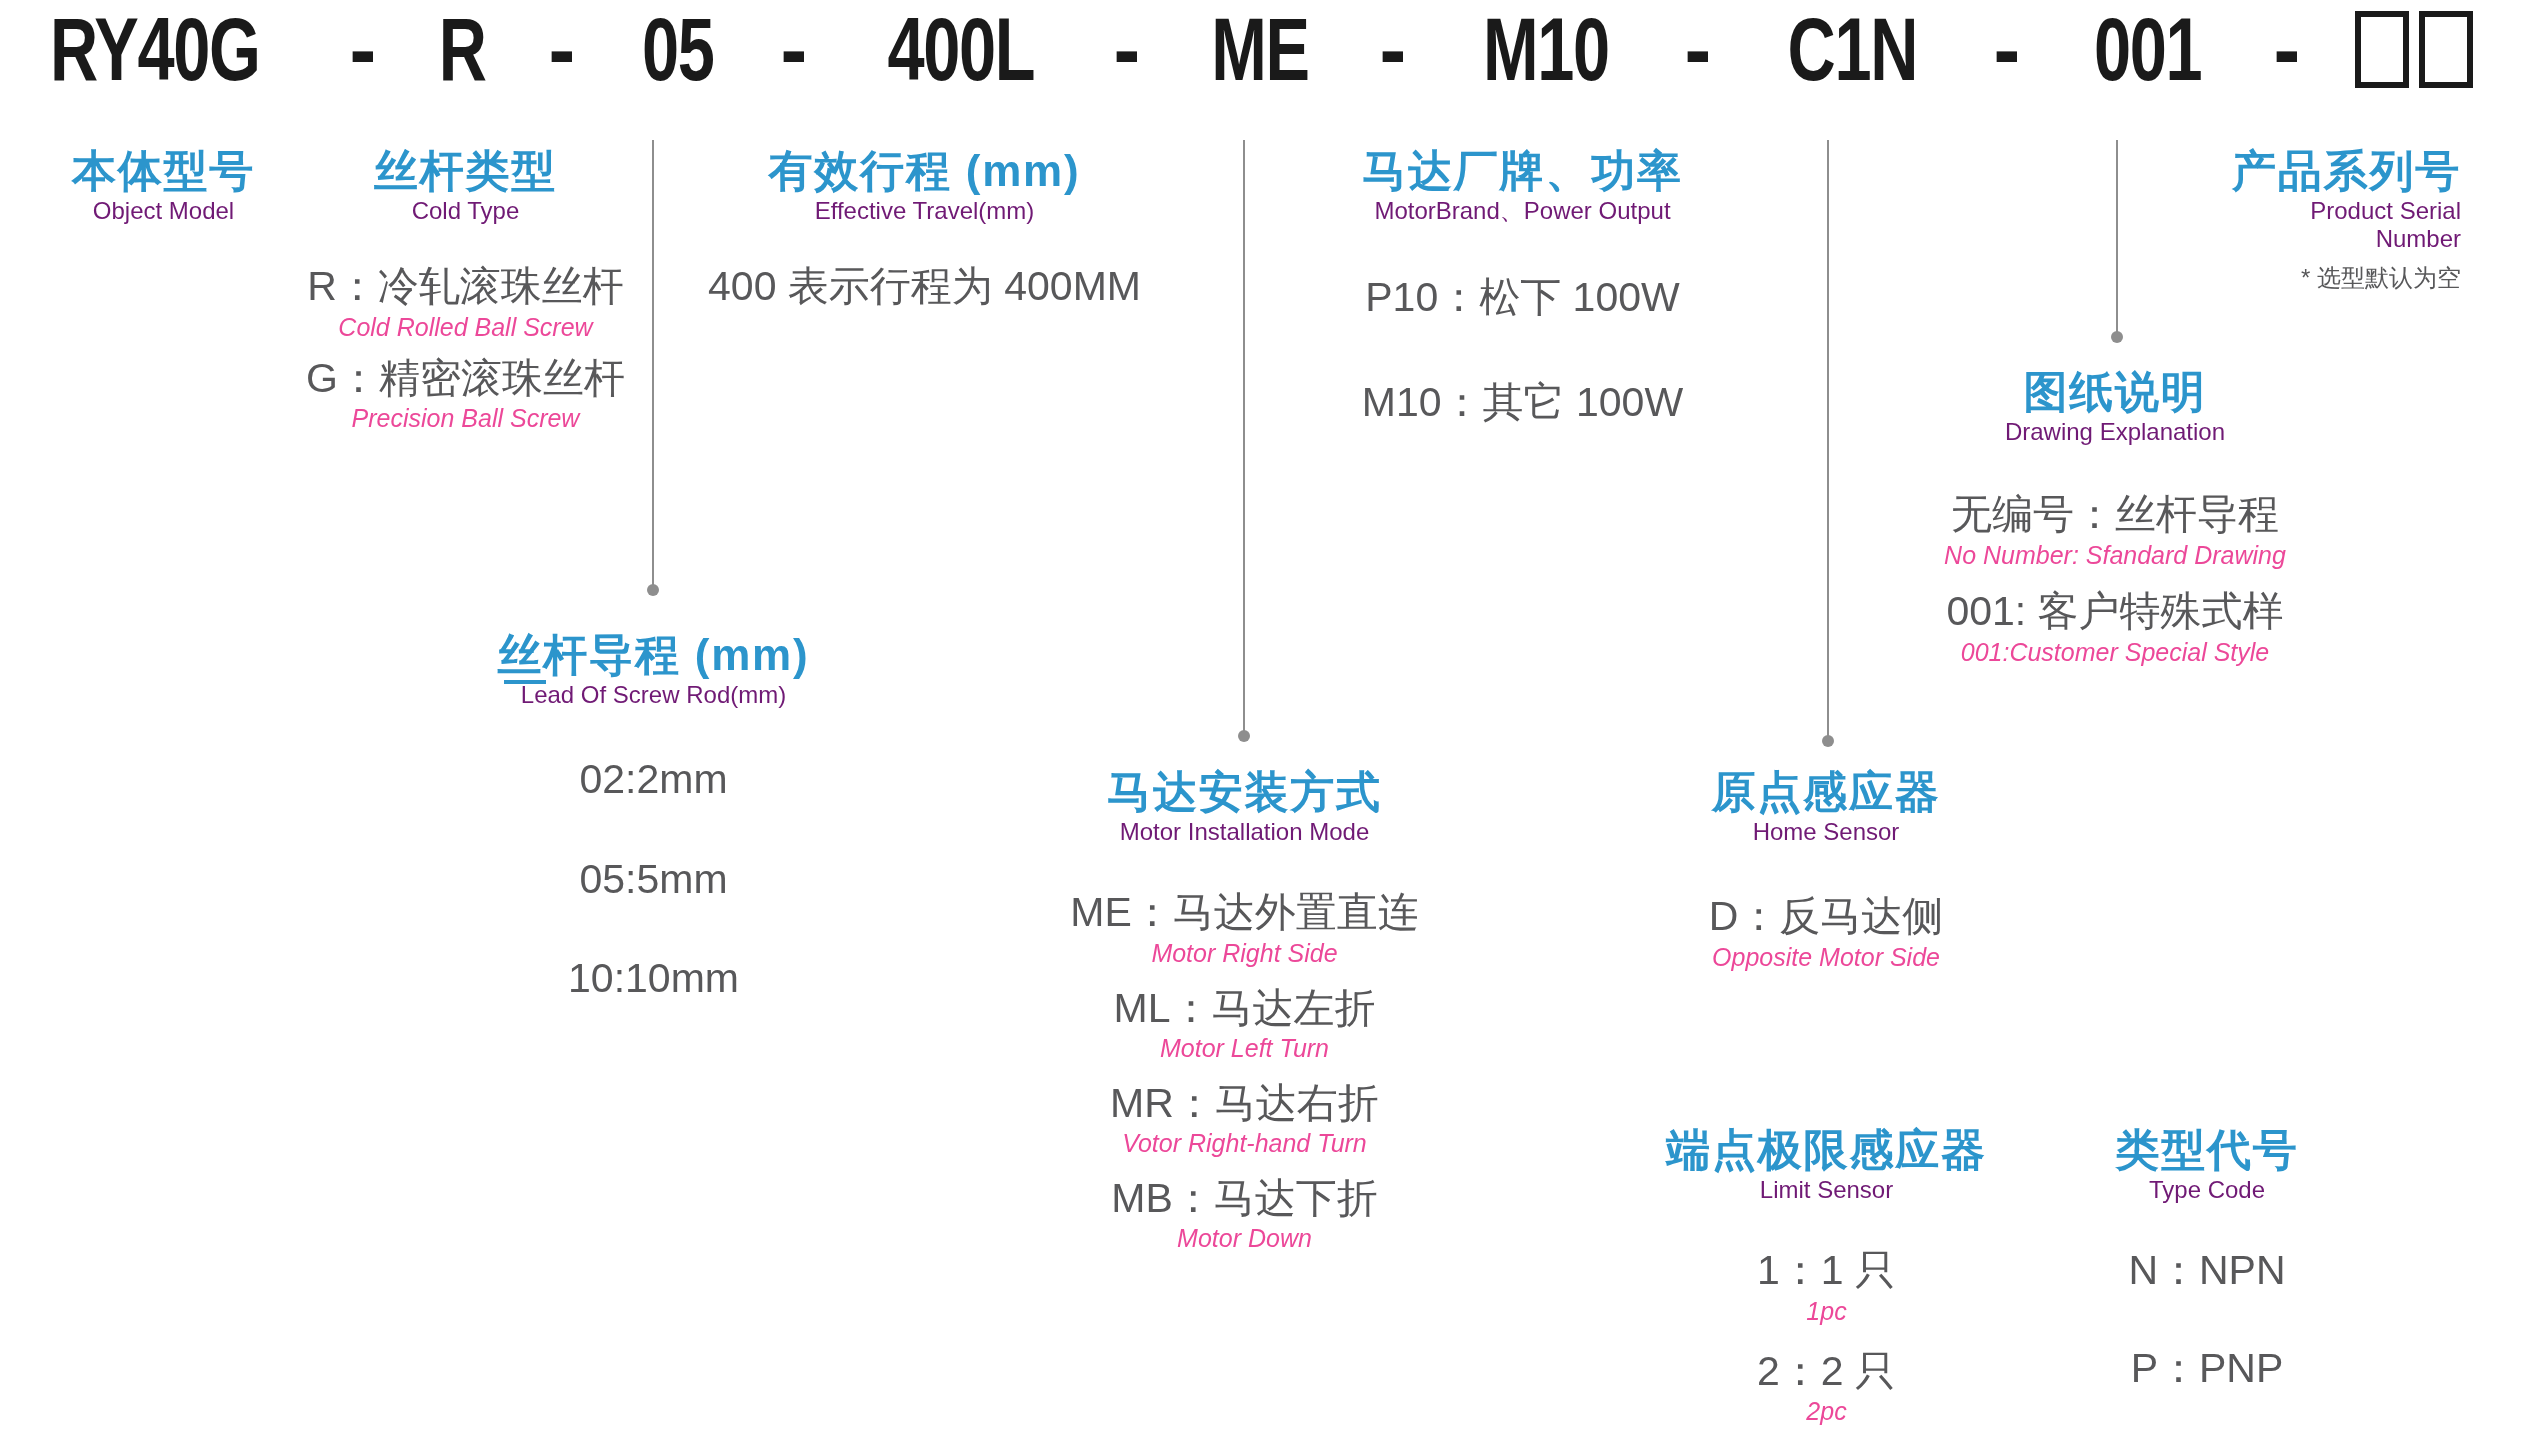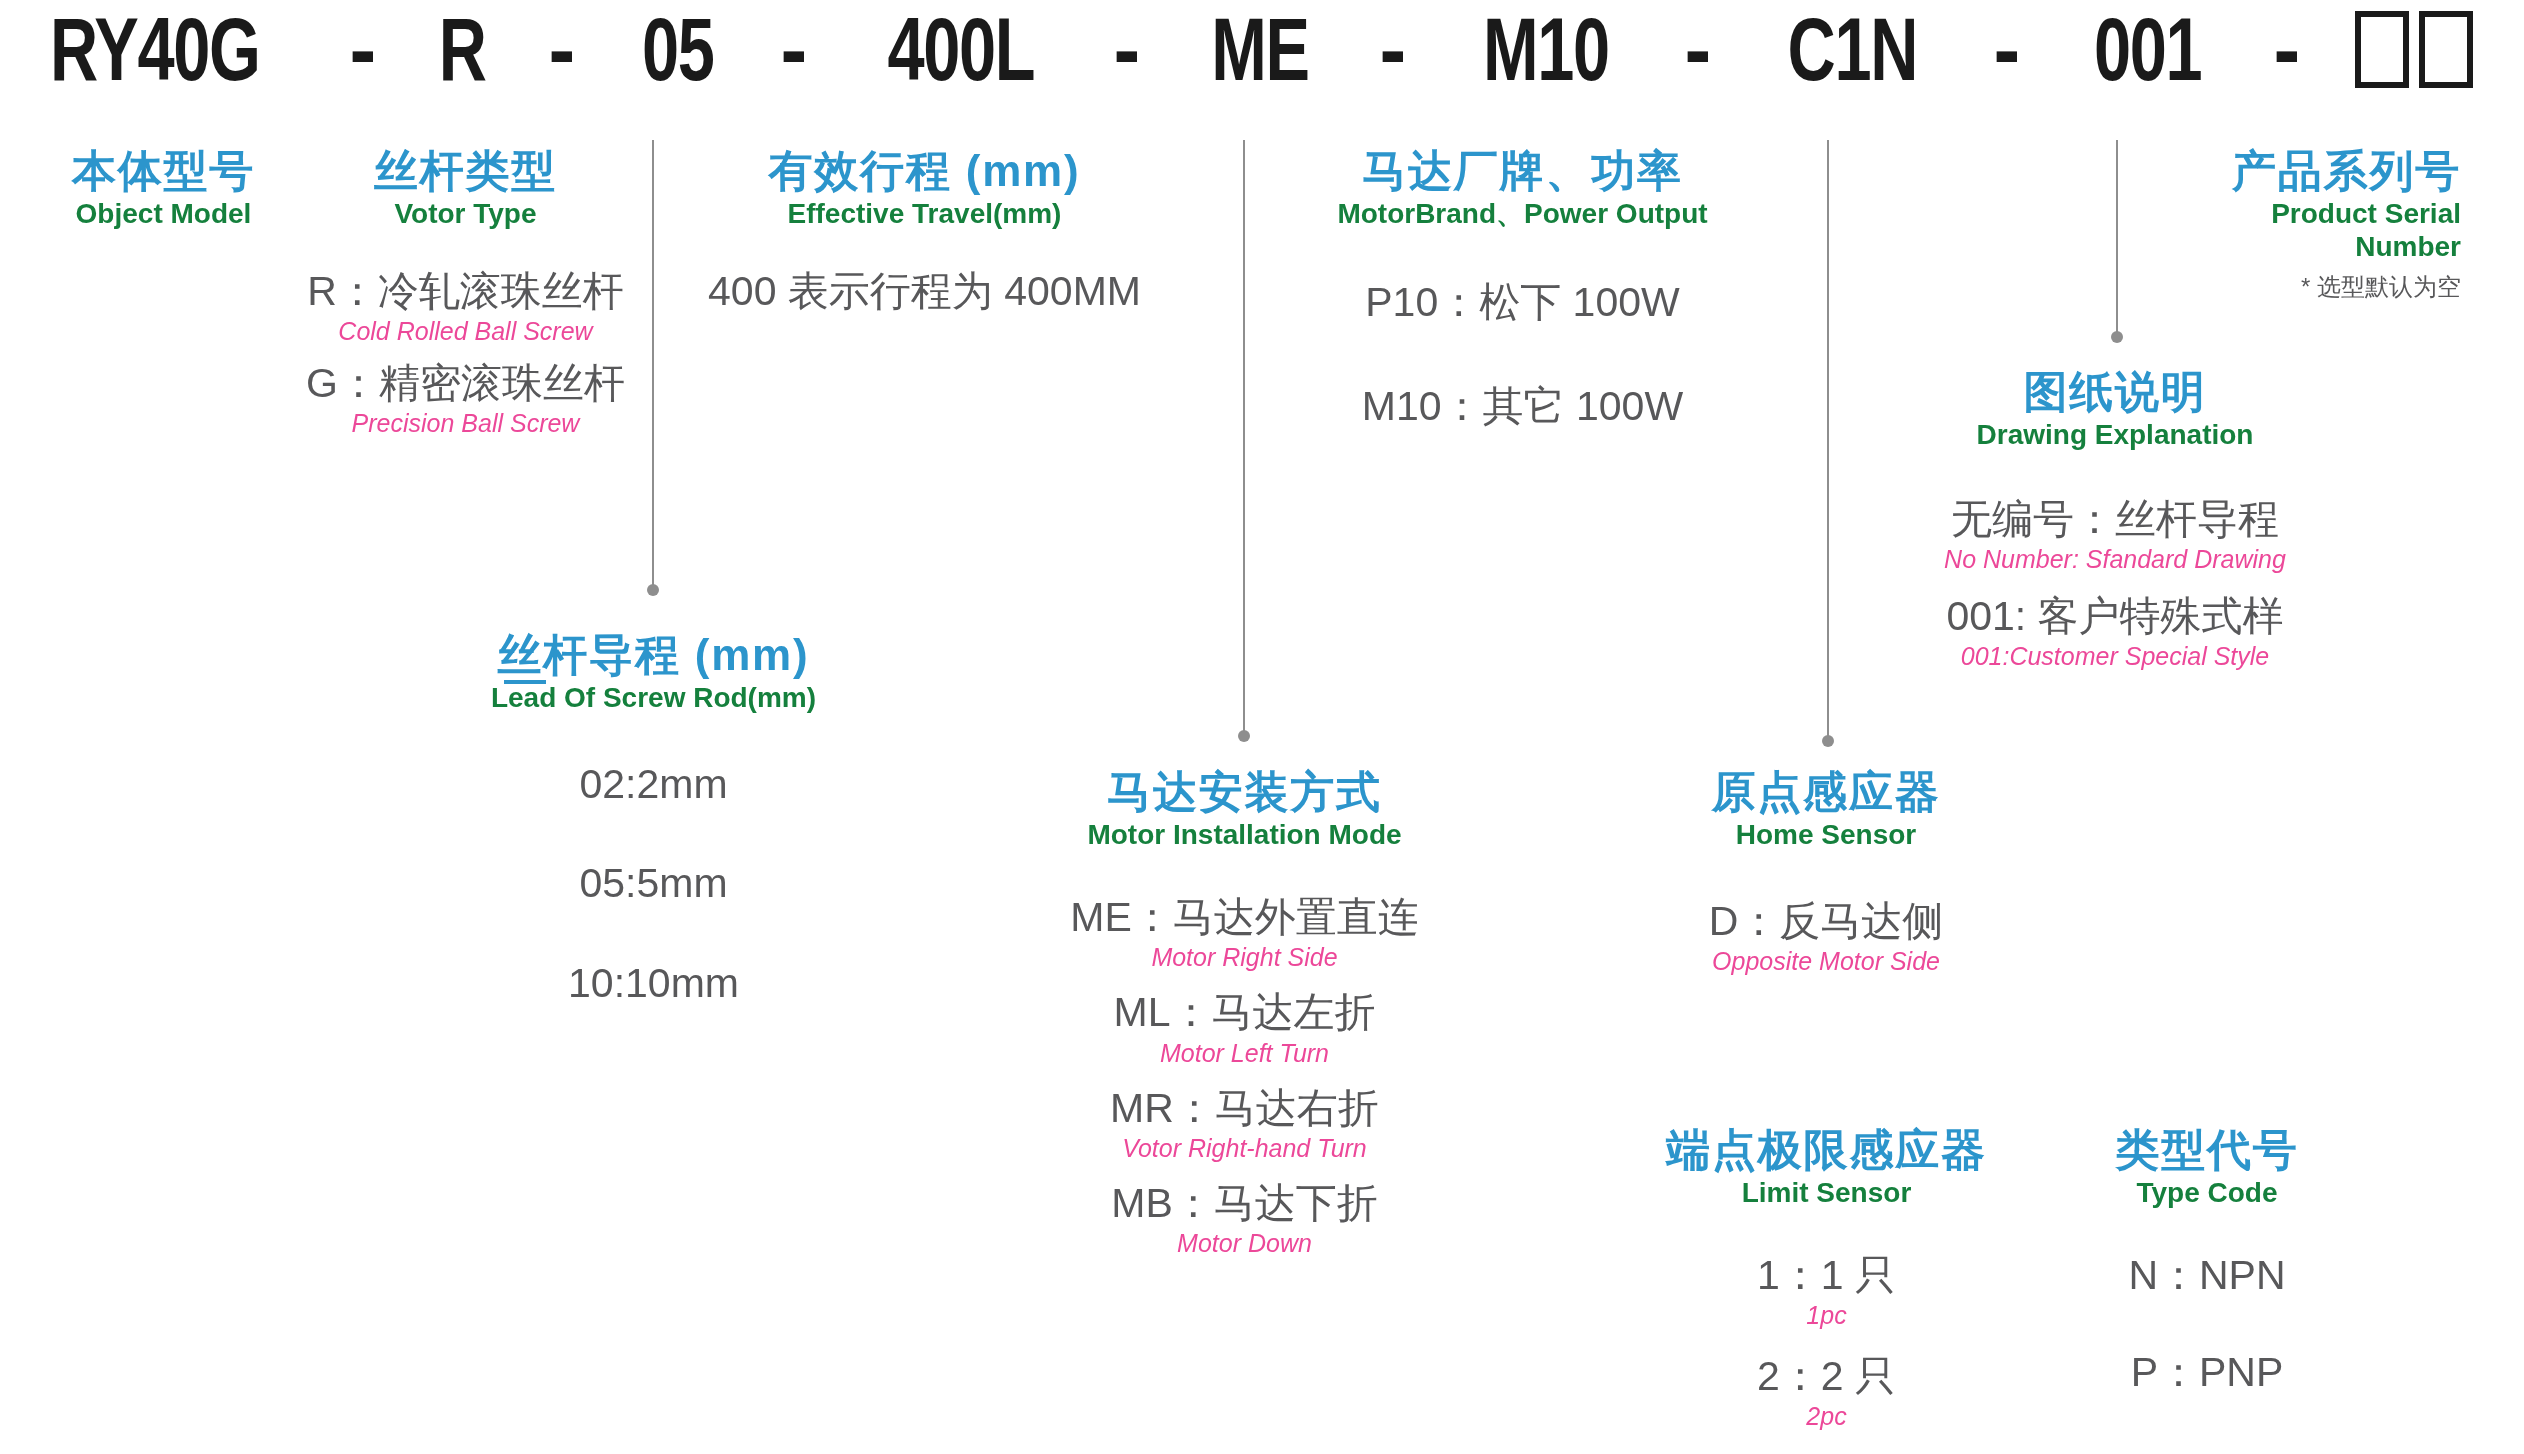--- a/index.html
+++ b/index.html
@@ -20,21 +20,21 @@
   
   .leader{position:absolute;width:1.8px;background:#8e8e8e;}
   .leader .dot{
     position:absolute;left:50%;bottom:-5.5px;width:12px;height:12px;border-radius:50%;
     background:#8e8e8e;transform:translateX(-50%);
   }
   
   .section{position:absolute;text-align:center;}
   .section.right{text-align:right;}
   .t-zh{font-size:44px;font-weight:700;color:#2c95cc;letter-spacing:1.8px;line-height:1.15;}
-  .t-en{font-size:28px;font-weight:700;color:#15803d;line-height:1.2;}
+  .t-en{font-size:24px;font-weight:400;color:#701a75;line-height:1.2;}
   .pre{white-space:pre-line;}
   .note{font-size:24px;color:#58585a;margin-top:7.4px;}
   .items{margin-top:37px;}
   .ig{margin-bottom:11px;}
   .item-zh{font-size:41px;color:#58585a;line-height:1.2;}
   .item-en{font-size:25px;color:#ec4899;line-height:1.25;font-style:italic;}
   .u-artifact{position:absolute;background:#2c95cc;}
 </style>
 </head>
 <body>
@@ -77,21 +77,21 @@
       <span class="dot"></span>
     </div>
 
   <div class="section" style="left:25px;top:146px;width:277px;">
     <div class="t-zh">本体型号</div>
     <div class="t-en">Object Model</div>
   </div>
 
   <div class="section" style="left:244px;top:146px;width:443px;">
     <div class="t-zh">丝杆类型</div>
-    <div class="t-en">Votor Type</div>
+    <div class="t-en">Cold Type</div>
     <div class="items" style="margin-top:37px;">
       <div class="ig">
         <div class="item-zh">R：冷轧滚珠丝杆</div>
         <div class="item-en">Cold Rolled Ball Screw</div>
       </div>
       <div class="ig">
         <div class="item-zh">G：精密滚珠丝杆</div>
         <div class="item-en">Precision Ball Screw</div>
       </div>
     </div>

